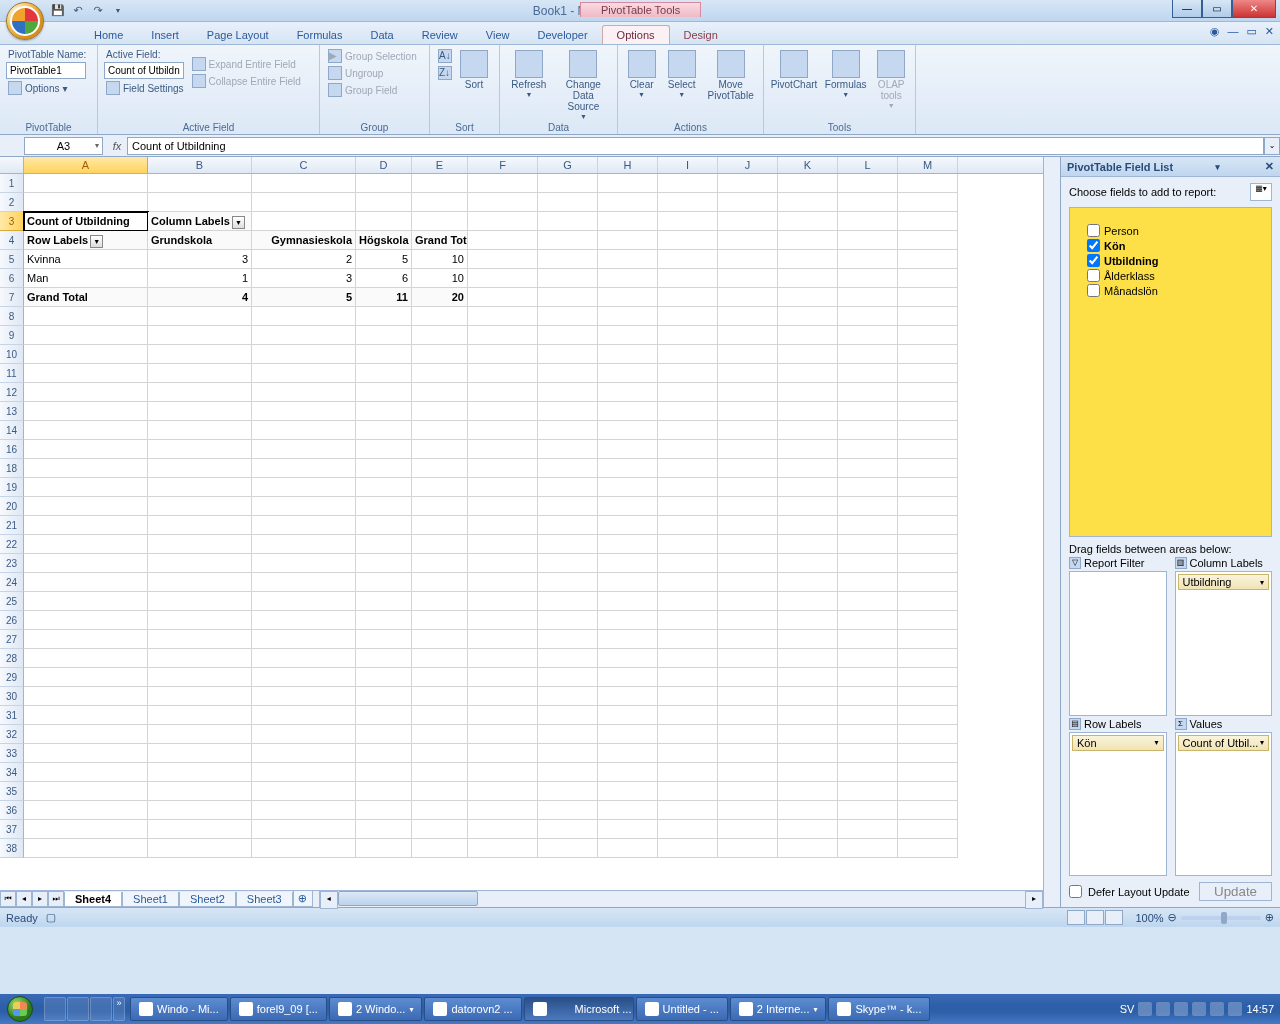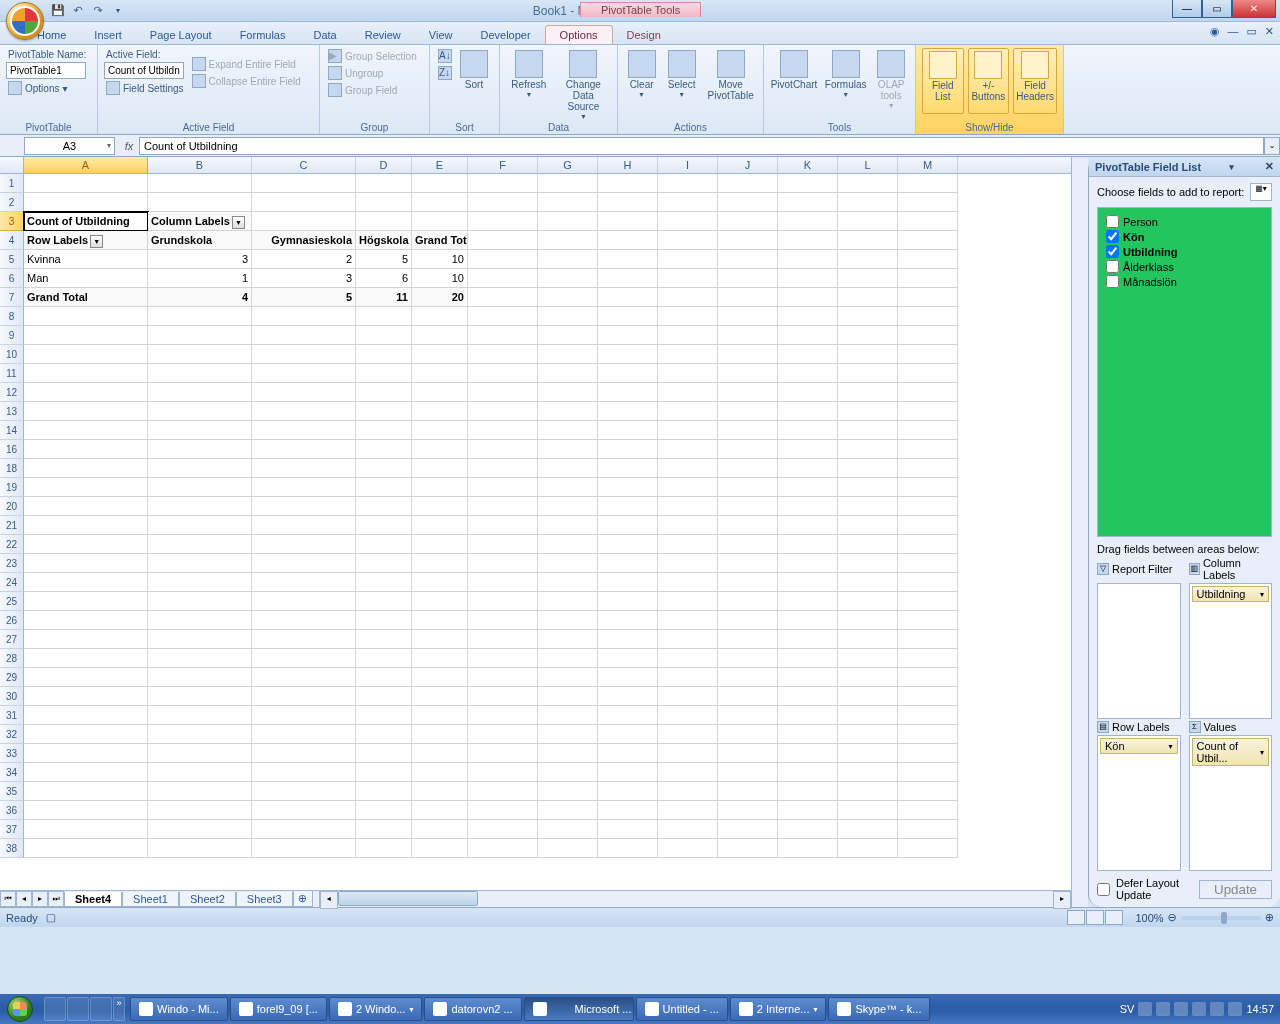--- a/index.html
+++ b/index.html
@@ -11,21 +11,21 @@
 .office-btn::after{content:""; position:absolute; inset:3px; border-radius:50%; background:conic-gradient(#e2383d 0 25%, #4ea83c 0 50%, #3070c4 0 75%, #f0a22d 0 100%); border:2px solid #fff;}
 .qat { margin-left:50px; display:flex; gap:4px; align-items:center; color:#3a5a84;}
 .qat span { width:16px; height:16px; display:inline-flex; align-items:center; justify-content:center;}
 .title-text { position:absolute; left:50%; transform:translateX(-85%); font-size:12px; color:#4a6a94;}
 .contextual-tab-label{ position:absolute; left:580px; top:2px; font-size:11px; color:#7a3a4a; background:linear-gradient(#f8dbe1,#f0b9c6); padding:1px 20px; border:1px solid #d8899e; border-bottom:none;}
 .win-controls{position:absolute; right:4px; top:0; display:flex;}
 .win-controls div{width:30px; height:18px; border:1px solid #355f92; border-top:none; display:flex; align-items:center; justify-content:center; font-size:10px; background:linear-gradient(#d7e6f5,#b0cceb);}
 .win-controls .close{background:linear-gradient(#e88,#c33); color:#fff; width:44px;}
 
 
-.ribbon-tabs{height:23px; background:linear-gradient(#e8f0fa,#d6e5f3); display:flex; align-items:flex-end; padding-left:23px; border-bottom:1px solid #9db8d8; position:relative;}
+.ribbon-tabs{height:23px; background:linear-gradient(#e8f0fa,#d6e5f3); display:flex; align-items:flex-end; padding-left:80px; border-bottom:1px solid #9db8d8; position:relative;}
 .ribbon-tabs .tab{padding:3px 14px; color:#2a5a9c; font-size:11px; cursor:pointer;}
 .ribbon-tabs .tab.active{background:#fbf0f3; border:1px solid #caa; border-bottom:none; border-radius:3px 3px 0 0; color:#6a2a3d;}
 .ribbon-tabs .ctx{color:#8a3a4d;}
 .ribbon-help{position:absolute; right:6px; top:3px; display:flex; gap:8px; color:#2a5a9c;}
 
 
 .ribbon-body{height:90px; background:linear-gradient(#f0f5fb,#dce8f6); border-bottom:1px solid #8fa8c8; display:flex;}
 .rgroup{border-right:1px solid #b8c9df; padding:3px 6px 0; display:flex; flex-direction:column; position:relative;}
 .rgroup-label{position:absolute; bottom:1px; left:0; right:0; text-align:center; font-size:10px; color:#4a6a94;}
 .rgroup-content{flex:1; display:flex; gap:4px; align-items:flex-start;}
@@ -34,21 +34,21 @@
 .rbtn-small .ico{width:14px; height:14px; background:#c6d8ef; border:1px solid #8fa8c8; display:inline-block;}
 .rbtn-large{width:48px; display:flex; flex-direction:column; align-items:center; gap:1px; font-size:10px; color:#3a5a84; text-align:center; padding:2px;}
 .rbtn-large .ico{width:28px; height:28px; background:#c6d8ef; border:1px solid #8fa8c8;}
 .input-small{width:80px; height:17px; border:1px solid #8fa8c8; background:#fff; font-size:10px; padding:1px 3px;}
 .show-hide{background:linear-gradient(#ffe9a8,#ffd35e);}
 .show-hide .rbtn-large{background:linear-gradient(#ffefba,#ffda70); border:1px solid #d9a940; border-radius:2px; width:44px; height:66px;}
 .show-hide .rbtn-large .ico{background:#fff3cc; border-color:#d9a940;}
 
 
 .fbar{height:22px; background:#e8eff8; border-bottom:1px solid #8fa8c8; display:flex; align-items:center;}
-.namebox{width:91px; height:18px; margin:0 4px 0 24px; border:1px solid #8fa8c8; background:#fff; text-align:center; font-size:11px; display:flex; align-items:center; justify-content:center; position:relative;}
+.namebox{width:79px; height:18px; margin:0 4px 0 24px; border:1px solid #8fa8c8; background:#fff; text-align:center; font-size:11px; display:flex; align-items:center; justify-content:center; position:relative;}
 .namebox::after{content:"▾"; position:absolute; right:3px; font-size:8px; color:#666;}
 .fx{width:20px; text-align:center; font-style:italic; color:#555;}
 .formula-input{flex:1; height:18px; border:1px solid #8fa8c8; background:#fff; padding:1px 4px; font-size:11px; display:flex; align-items:center;}
 .formula-expand{width:16px; border:1px solid #8fa8c8; height:18px; background:#e8eff8; text-align:center; font-size:8px; line-height:16px;}
 
 
 .mainarea{display:flex; height:750px;}
 .sheet-wrap{flex:1; display:flex; flex-direction:column; background:#fff; position:relative;}
 .colhdrs{display:flex; height:17px; background:linear-gradient(#f6f9fd,#dfe8f4); border-bottom:1px solid #9eb6d4;}
 .corner{width:24px; border-right:1px solid #9eb6d4; background:linear-gradient(#f6f9fd,#dfe8f4);}
@@ -73,26 +73,26 @@
 .st-nav div{width:16px; height:16px; border:1px solid #9eb6d4; background:#e8eff8; font-size:8px; text-align:center; line-height:14px;}
 .st-tab{padding:1px 10px; background:#f0f5fb; border:1px solid #9eb6d4; border-top:none; font-size:11px; color:#2a5a9c;}
 .st-tab.active{background:#fff; font-weight:bold; color:#000;}
 .hscroll-track{flex:1; background:#e8eff8; position:relative; margin-left:6px; border-left:1px solid #9eb6d4;}
 .hscroll-track::before,.hscroll-track::after{content:"◂"; position:absolute; width:16px; height:16px; border:1px solid #9eb6d4; background:#e8eff8; font-size:8px; text-align:center; line-height:14px;}
 .hscroll-track::before{left:0;}
 .hscroll-track::after{right:0; content:"▸";}
 .hscroll-thumb{position:absolute; left:18px; width:140px; height:15px; top:0; background:linear-gradient(#dce8f6,#bcd2ec); border:1px solid #8fa8c8; border-radius:2px;}
 
 
-.fieldlist{width:192px; background:#e8eff8; border-left:1px solid #8fa8c8; display:flex; flex-direction:column;border-radius:13px;}
+.fieldlist{width:220px; background:#e8eff8; border-left:1px solid #8fa8c8; display:flex; flex-direction:column;}
 .fl-title{height:20px; background:linear-gradient(#d7e6f5,#bfd6ef); padding:2px 6px; font-size:11px; color:#2a4a7a; font-weight:bold; border-bottom:1px solid #9eb6d4; display:flex; align-items:center;}
 .fl-title .closex{margin-left:auto; cursor:pointer;}
 .fl-choose{padding:6px 8px; font-size:11px; display:flex; align-items:center;}
 .fl-choose .layout-btn{margin-left:auto; width:22px; height:18px; border:1px solid #9eb6d4; background:#fff; font-size:8px; text-align:center;}
-.fl-fields{flex:0 0 330px; margin:0 8px; background:#22c55e; border:1px solid #9eb6d4; overflow:auto; padding:6px;}
+.fl-fields{flex:0 0 330px; margin:0 8px; background:#fde047; border:1px solid #9eb6d4; overflow:auto; padding:15px;}
 .fl-field{display:flex; align-items:center; gap:4px; padding:1px 2px; font-size:11px;}
 .fl-field input{margin:0;}
 .fl-field.bold{font-weight:bold;}
 .fl-drag-label{padding:6px 8px 2px; font-size:11px;}
 .fl-areas{display:grid; grid-template-columns:1fr 1fr; grid-template-rows:auto 1fr auto 1fr; gap:2px 8px; padding:0 8px; flex:1;}
 .fl-area-hdr{font-size:11px; display:flex; gap:3px; align-items:center;}
 .fl-area-hdr .aico{width:12px; height:12px; background:#c6d8ef; border:1px solid #8fa8c8; font-size:8px; text-align:center; line-height:10px;}
 .fl-area-box{background:#fff; border:1px solid #9eb6d4; min-height:60px; padding:2px;}
 .fl-item{background:linear-gradient(#faf3dd,#f0e4b4); border:1px solid #c8b46a; font-size:11px; padding:1px 4px; display:flex; align-items:center;}
 .fl-item::after{content:"▾"; margin-left:auto; font-size:8px;}
@@ -276,37 +276,20 @@
           <span>Formulas</span>
           <span style="font-size:7px">▼</span>
         </div>
       <div class="rbtn-large disabled" style="width:36px">
           <span class="ico"></span>
           <span>OLAP tools</span>
           <span style="font-size:7px">▼</span>
         </div>
     </div>
     <div class="rgroup-label">Tools</div>
-  </div>
-  <div class="rgroup show-hide" style="width:148px">
-    <div class="rgroup-content">
-      <div class="rbtn-large">
-          <span class="ico"></span>
-          <span>Field List</span>
-        </div>
-      <div class="rbtn-large">
-          <span class="ico"></span>
-          <span>+/- Buttons</span>
-        </div>
-      <div class="rbtn-large">
-          <span class="ico"></span>
-          <span>Field Headers</span>
-        </div>
-    </div>
-    <div class="rgroup-label">Show/Hide</div>
   </div>
 </div>
 
 <div class="fbar">
   <div class="namebox">A3</div>
   <div class="fx">fx</div>
   <div class="formula-input">Count of Utbildning</div>
   <div class="formula-expand">⌄</div>
 </div>
 

